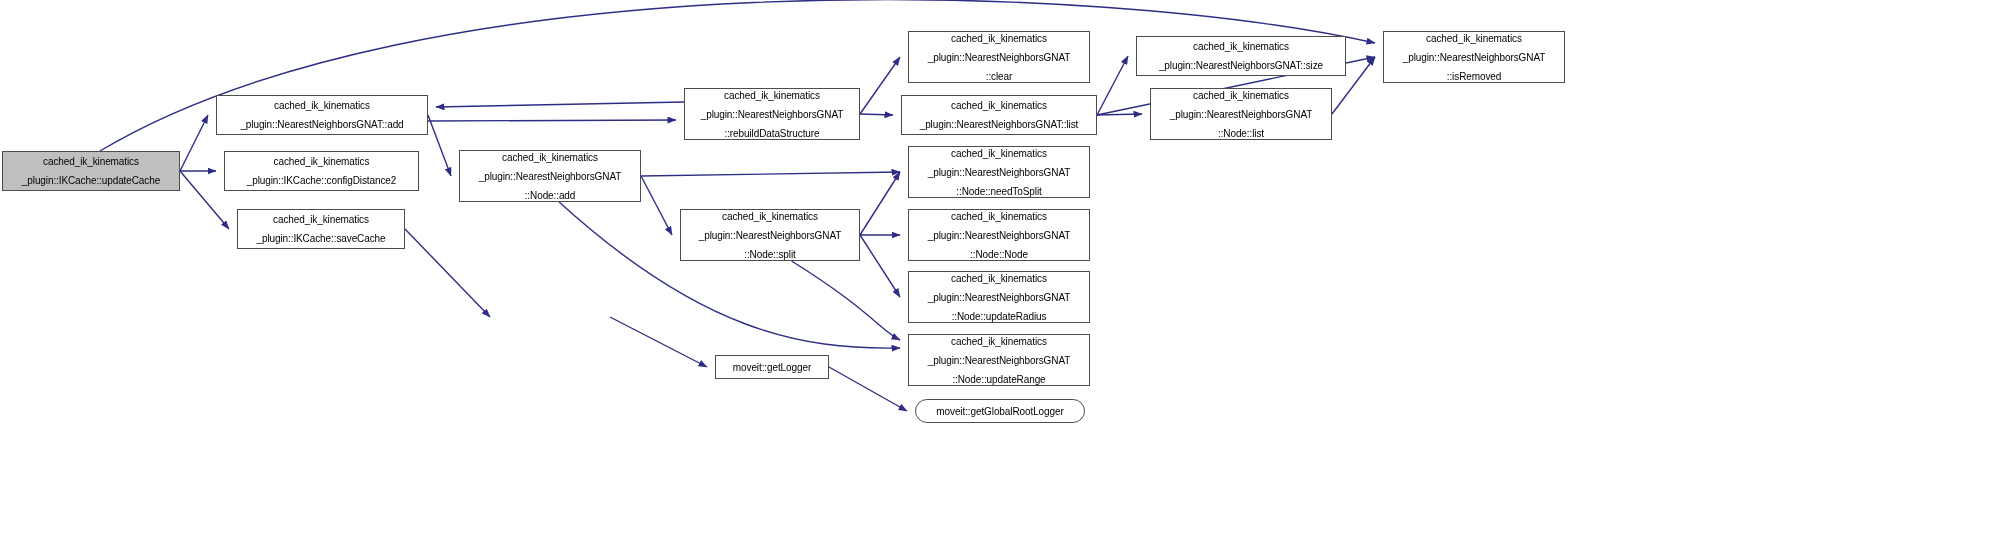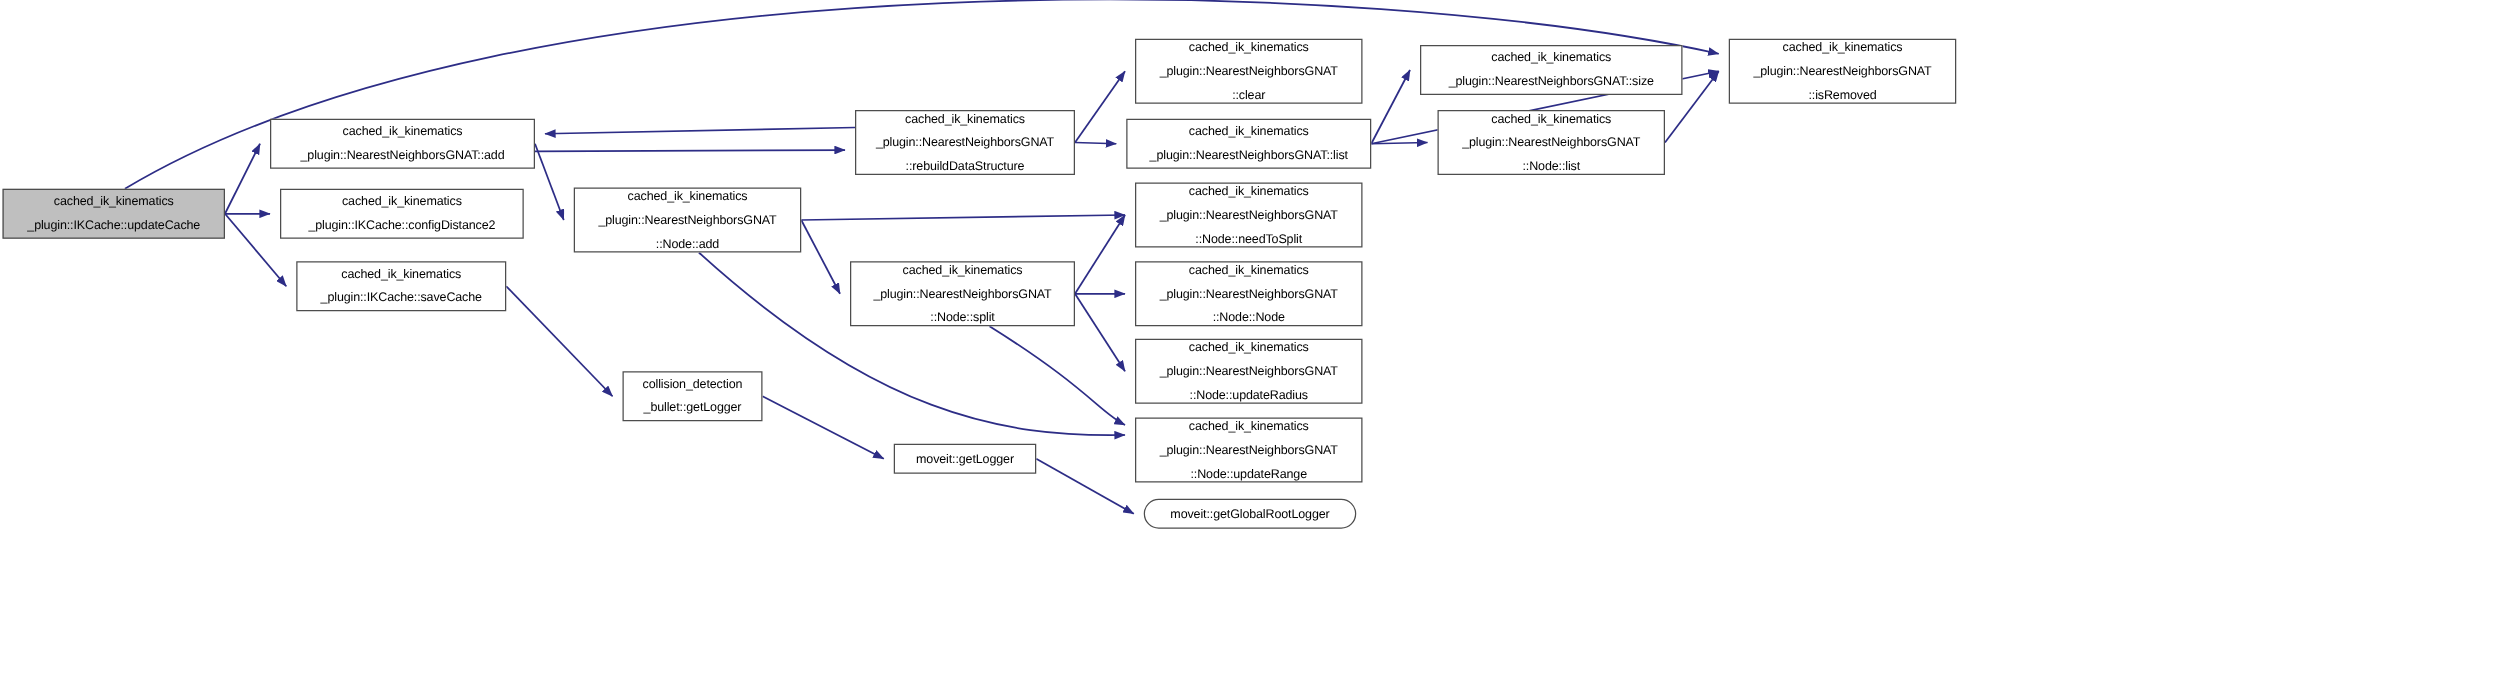--- a/index.html
+++ b/index.html
@@ -96,22 +96,20 @@
 _plugin::IKCache::saveCache</span></div>
     <div class="node" style="left: 459px; top: 150px; width: 182px; height: 52px;"><span class="node-label">cached_ik_kinematics
 _plugin::NearestNeighborsGNAT
 ::Node::add</span></div>
     <div class="node" style="left: 684px; top: 88px; width: 176px; height: 52px;"><span class="node-label">cached_ik_kinematics
 _plugin::NearestNeighborsGNAT
 ::rebuildDataStructure</span></div>
     <div class="node" style="left: 680px; top: 209px; width: 180px; height: 52px;"><span class="node-label">cached_ik_kinematics
 _plugin::NearestNeighborsGNAT
 ::Node::split</span></div>
-    <div class="node" style="left: 498px; top: 297px; width: 112px; height: 40px;"><span class="node-label">collision_detection
-_bullet::getLogger</span></div>
     <div class="node" style="left: 715px; top: 355px; width: 114px; height: 24px;"><span class="node-label">moveit::getLogger</span></div>
     <div class="node" style="left: 908px; top: 31px; width: 182px; height: 52px;"><span class="node-label">cached_ik_kinematics
 _plugin::NearestNeighborsGNAT
 ::clear</span></div>
     <div class="node" style="left: 901px; top: 95px; width: 196px; height: 40px;"><span class="node-label">cached_ik_kinematics
 _plugin::NearestNeighborsGNAT::list</span></div>
     <div class="node" style="left: 908px; top: 146px; width: 182px; height: 52px;"><span class="node-label">cached_ik_kinematics
 _plugin::NearestNeighborsGNAT
 ::Node::needToSplit</span></div>
     <div class="node" style="left: 908px; top: 209px; width: 182px; height: 52px;"><span class="node-label">cached_ik_kinematics

